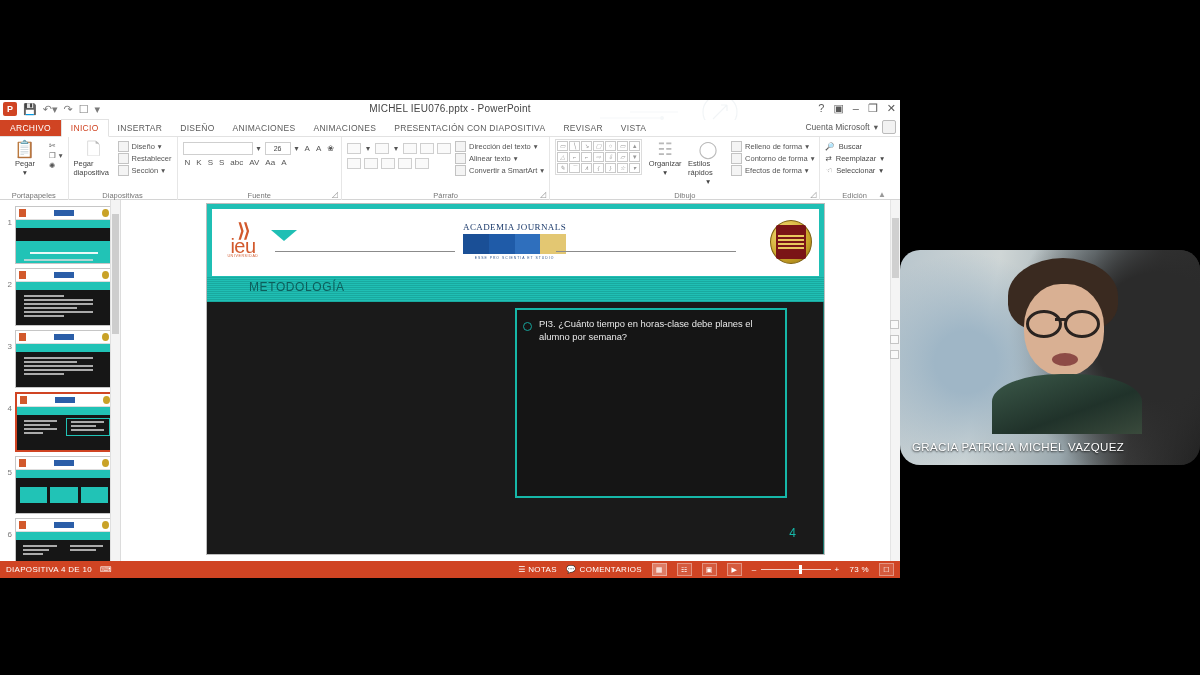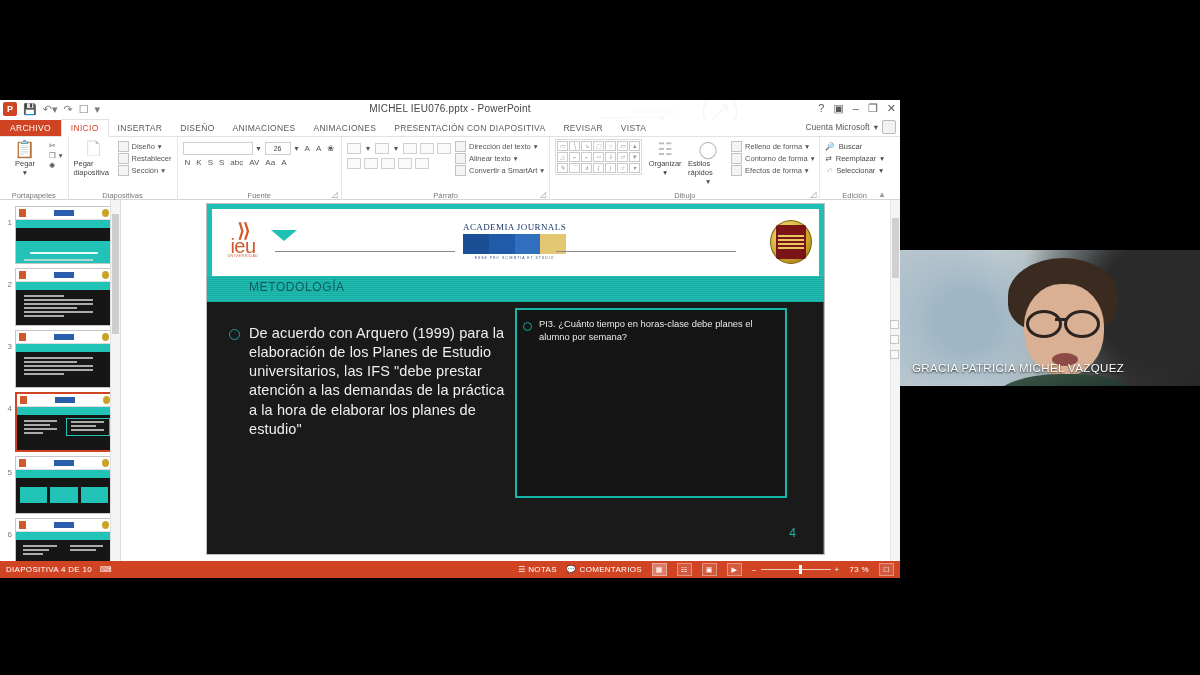--- a/index.html
+++ b/index.html
@@ -125,21 +125,21 @@
   .status{position:absolute;left:0;bottom:0;width:900px;height:17px;background:#d04423;color:#fff;display:flex;align-items:center;font-size:8px;letter-spacing:.3px;}
   .st-left{display:flex;align-items:center;gap:8px;padding-left:6px;}
   .st-right{margin-left:auto;display:flex;align-items:center;gap:10px;padding-right:6px;}
   .vbtn{width:13px;height:11px;border:1px solid rgba(255,255,255,.35);background:rgba(255,255,255,.12);font-size:7px;line-height:11px;text-align:center;}
   .vbtn.on{background:rgba(255,255,255,.3);}
   .zrow{display:flex;align-items:center;gap:4px;}
   .ztrack{width:70px;height:1px;background:rgba(255,255,255,.75);position:relative;}
   .zknob{position:absolute;left:38px;top:-4px;width:3px;height:9px;background:#fff;}
 
   
-  #cam{position:absolute;right:0;top:250px;width:300px;height:136px;background:#101010;overflow:hidden;}
+  #cam{position:absolute;right:0;top:250px;width:300px;height:215px;background:#101010;overflow:hidden;border-radius:20px;}
   .cam-bg{position:absolute;inset:0;background:
       radial-gradient(circle at 22% 52%,#9fb6c6 0 12%,rgba(159,182,198,0) 42%),
       radial-gradient(circle at 86% 40%,#2b2b2b 0 22%,rgba(43,43,43,0) 52%),
       linear-gradient(100deg,#b9c6cd 0%,#cfd6d6 30%,#9aa8ae 58%,#3c3c3c 78%,#202020 100%);}
   .cam-hair{position:absolute;left:108px;top:8px;width:110px;height:76px;background:#3a2a20;border-radius:54% 54% 42% 42%;}
   .cam-face{position:absolute;left:124px;top:34px;width:80px;height:92px;background:#d9b093;border-radius:46% 46% 48% 48%;}
   .cam-gl{position:absolute;top:60px;width:30px;height:22px;border:3px solid #2a2320;border-radius:50%;}
   .cam-gl.l{left:126px;}.cam-gl.r{left:164px;}
   .cam-bridge{position:absolute;left:155px;top:68px;width:12px;height:3px;background:#2a2320;}
   .cam-mouth{position:absolute;left:152px;top:103px;width:26px;height:13px;background:#8d4b46;border-radius:50%;}
@@ -579,26 +579,20 @@
                 </div>
             </div>
           </div>
 
           <div class="s-band">
             <div class="ttl">METODOLOGÍA</div>
           </div>
           <div class="s-notch"></div>
 
           <div class="s-body">
-            <div class="left-col">
-              <div class="bullet-row">
-                <span class="bdot"></span>
-                <span class="btext">De acuerdo con Arquero (1999) para la elaboración de los Planes de Estudio universitarios, las IFS "debe prestar atención a las demandas de la práctica a la hora de elaborar los planes de estudio"</span>
-              </div>
-            </div>
 
             <div class="right-box">
               <div class="q-row">
                 <span class="qdot"></span>
                 <span class="qtext">PI3. ¿Cuánto tiempo en horas-clase debe planes el alumno por semana?</span>
               </div>
             </div>
 
             <div class="s-num">4</div>
             <div class="vline"></div>

